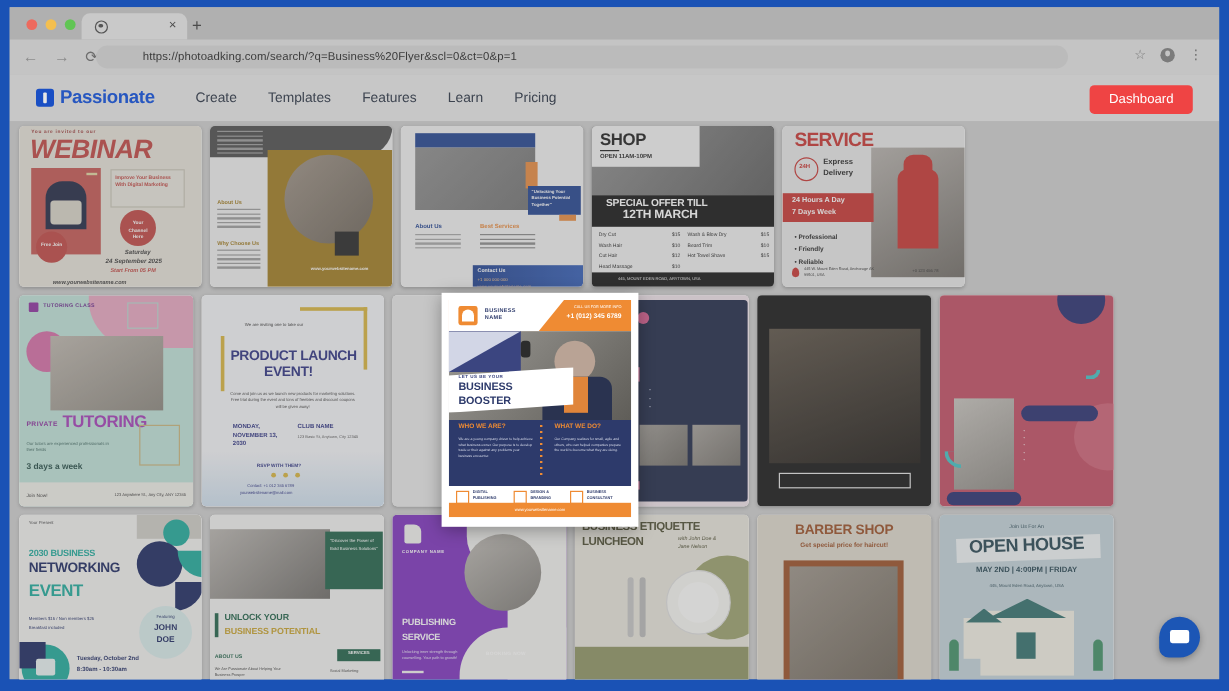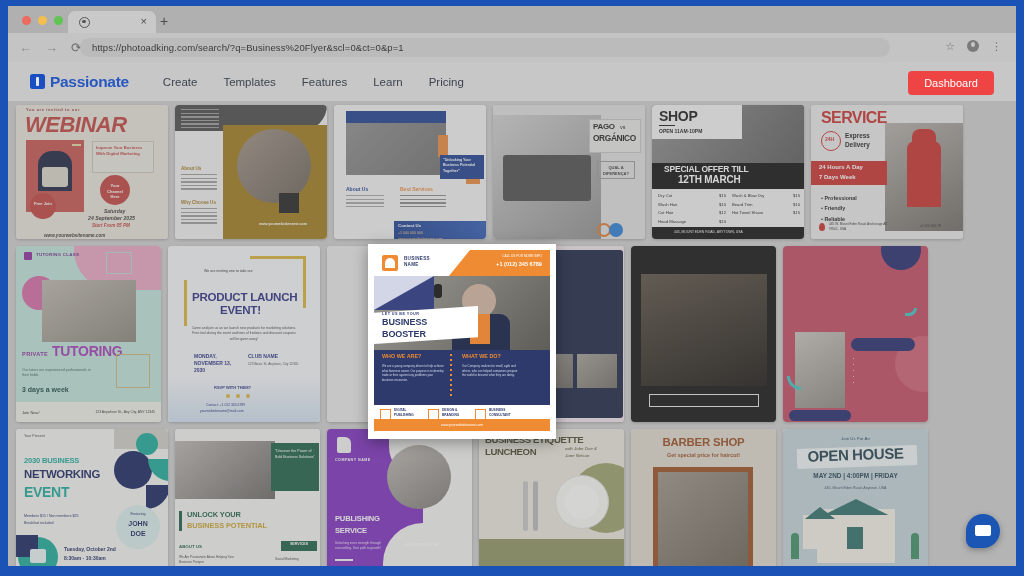--- a/index.html
+++ b/index.html
@@ -76,21 +76,21 @@
   }
   .nav-reload { color: #6d6d6d; font-size: 13px; }
   .url-pill {
     position: absolute; left: 72px; top: 5px;
     width: 810px; height: 19px;
     background: #bbbbbb;
     border-radius: 10px;
     display: flex; align-items: center;
   }
   .url-text {
-    margin-left: 12px;
+    margin-left: 39px;
     font-size: 9.5px;
     color: #3b3b3b;
     white-space: nowrap;
     letter-spacing: .1px;
   }
   .url-icons {
     position: absolute; right: 14px; top: 7px;
     display: flex; gap: 12px; align-items: center;
   }
   .ic-star { font-size: 11px; color: #7b7b7b; line-height: 11px; }
@@ -170,21 +170,21 @@
   .c-w1 { width: 152px; }
   .c-w2 { width: 145px; }
   .r1 { height: 134px; }
   .r2 { height: 176px; }
   .r3 { height: 150px; }
 
   
   .hl-wrap {
     position: absolute;
     left: 360px; top: 238px;
-    width: 188px; height: 195px;
+    width: 164px; height: 195px;
     background: #ffffff;
     padding: 6px 6px 8px 6px;
     box-shadow: 0 3px 14px rgba(0,0,0,.35);
     z-index: 40;
   }
 
   
   .chat-widget {
     position: absolute; right: 16px; bottom: 18px;
     width: 34px; height: 34px;
@@ -376,34 +376,20 @@
                 <i></i>
                 <i></i>
               </div>
           <div class="blk" style="left:60px;top:116px;width:92px;height:24px;background:linear-gradient(90deg,#1d3f8f,#2f5ab5);"></div>
           <div class="t" style="left:64px;top:119px;font-size:4.4px;color:#fff;">Contact Us</div>
           <div class="t" style="left:64px;top:127px;font-size:3.6px;color:#f3c08a;font-weight:normal;">+1 000 000 000</div>
           <div class="t" style="left:64px;top:133px;font-size:3.6px;color:#f3c08a;font-weight:normal;">www.yourwebsitename.com</div>
         </div>
       </div>
 
-      <div class="card c-w1 r1">
-        <div class="fly f-org">
-          <div class="ph" style="left:0;top:10px;width:108px;height:125px;background:linear-gradient(140deg,#cfcfcf,#8e8e8e);"></div>
-          <div class="blk" style="left:10px;top:50px;width:88px;height:46px;background:#4c4c4c;border-radius:3px;"></div>
-          <div class="blk" style="left:96px;top:14px;width:52px;height:34px;background:#e6e6e4;border:1px solid #c3c3c3;"></div>
-          <div class="t" style="left:100px;top:18px;font-size:8px;color:#242424;letter-spacing:-.3px;">PAGO</div>
-          <div class="t" style="left:127px;top:20px;font-size:5.6px;color:#242424;font-weight:normal;">vs</div>
-          <div class="t" style="left:100px;top:29px;font-size:8.4px;color:#242424;letter-spacing:-.4px;">ORGÁNICO</div>
-          <div class="blk" style="left:104px;top:56px;width:38px;height:18px;border:1px solid #9a9a9a;"></div>
-          <div class="t" style="left:108px;top:60px;width:30px;font-size:4px;color:#3a3a3a;text-align:center;line-height:1.4;">QUAL A DIFERENÇA?</div>
-          <div class="blk" style="left:104px;top:118px;width:14px;height:14px;border-radius:50%;border:2px solid #e07a2e;"></div>
-          <div class="blk" style="left:116px;top:118px;width:14px;height:14px;border-radius:50%;background:#2a7fd4;"></div>
-        </div>
-      </div>
 
       <div class="card c-w1 r1">
         <div class="fly f-shop">
           <div class="ph" style="left:0;top:0;width:100%;height:58px;background:linear-gradient(130deg,#8f8f8f,#5b5b5b);"></div>
           <div class="blk" style="left:0;top:0;width:90px;height:34px;background:#f2f2f2;"></div>
           <div class="t" style="left:7px;top:4px;font-size:14px;color:#1a1a1a;letter-spacing:-.3px;">SHOP</div>
           <div class="blk" style="left:7px;top:20px;width:16px;height:1.4px;background:#1a1a1a;"></div>
           <div class="t" style="left:7px;top:24px;font-size:5px;color:#1a1a1a;">OPEN 11AM-10PM</div>
           <div class="blk" style="left:0;top:58px;width:100%;height:26px;background:#111;"></div>
           <div class="t" style="left:12px;top:60px;font-size:8.5px;color:#fff;letter-spacing:-.2px;">SPECIAL OFFER TILL</div>

